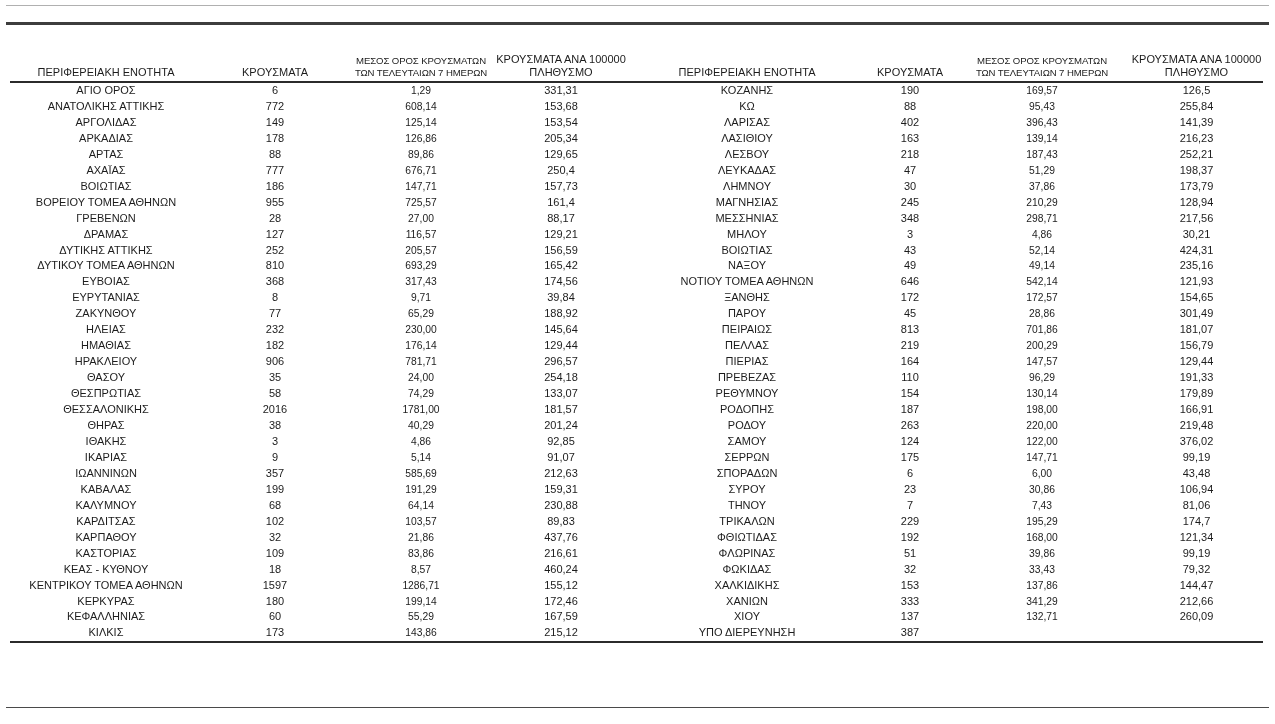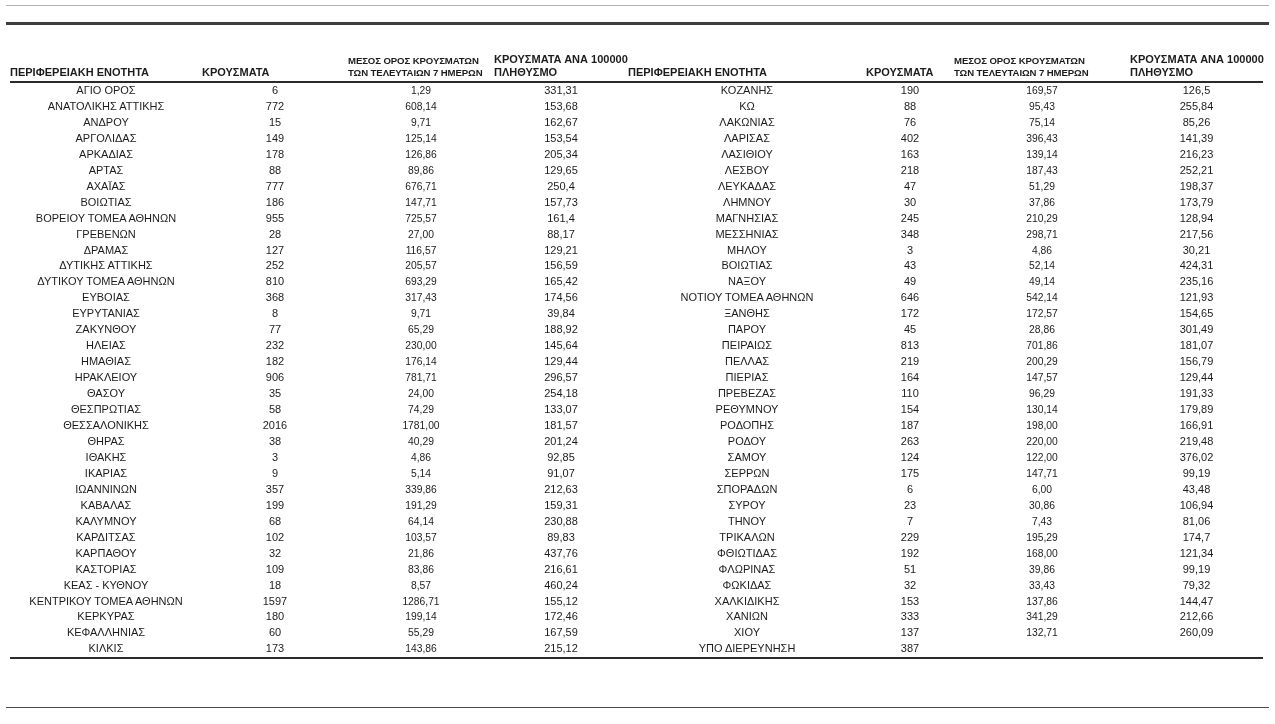--- a/index.html
+++ b/index.html
@@ -31,24 +31,24 @@
   table.cases-table {
     position: absolute;
     top: 38px;
     left: 10px;
     width: 1253px;
     border-collapse: collapse;
     table-layout: fixed;
   }
   table.cases-table th {
     vertical-align: bottom;
-    font-weight: bold;
+    font-weight: normal;
     font-size: 11px;
     line-height: 12.5px;
-    text-align: left;
+    text-align: center;
     padding: 0 0 3px 0;
     height: 40px;
     border-bottom: 2px solid #2b2b2b;
     white-space: nowrap;
     overflow: visible;
   }
   table.cases-table th .hl2 { display: block; }
   table.cases-table th.col-avg7 {
     font-size: 9.6px;
     letter-spacing: -0.1px;
@@ -126,30 +126,20 @@
           <td>ΑΝΑΤΟΛΙΚΗΣ ΑΤΤΙΚΗΣ</td>
           <td>772</td>
           <td class="col-avg7">608,14</td>
           <td>153,68</td>
           <td>ΚΩ</td>
           <td>88</td>
           <td class="col-avg7">95,43</td>
           <td>255,84</td>
         </tr>
         <tr>
-          <td>ΑΝΔΡΟΥ</td>
-          <td>15</td>
-          <td class="col-avg7">9,71</td>
-          <td>162,67</td>
-          <td>ΛΑΚΩΝΙΑΣ</td>
-          <td>76</td>
-          <td class="col-avg7">75,14</td>
-          <td>85,26</td>
-        </tr>
-        <tr>
           <td>ΑΡΓΟΛΙΔΑΣ</td>
           <td>149</td>
           <td class="col-avg7">125,14</td>
           <td>153,54</td>
           <td>ΛΑΡΙΣΑΣ</td>
           <td>402</td>
           <td class="col-avg7">396,43</td>
           <td>141,39</td>
         </tr>
         <tr>
@@ -358,21 +348,21 @@
           <td class="col-avg7">5,14</td>
           <td>91,07</td>
           <td>ΣΕΡΡΩΝ</td>
           <td>175</td>
           <td class="col-avg7">147,71</td>
           <td>99,19</td>
         </tr>
         <tr>
           <td>ΙΩΑΝΝΙΝΩΝ</td>
           <td>357</td>
-          <td class="col-avg7">339,86</td>
+          <td class="col-avg7">585,69</td>
           <td>212,63</td>
           <td>ΣΠΟΡΑΔΩΝ</td>
           <td>6</td>
           <td class="col-avg7">6,00</td>
           <td>43,48</td>
         </tr>
         <tr>
           <td>ΚΑΒΑΛΑΣ</td>
           <td>199</td>
           <td class="col-avg7">191,29</td>

